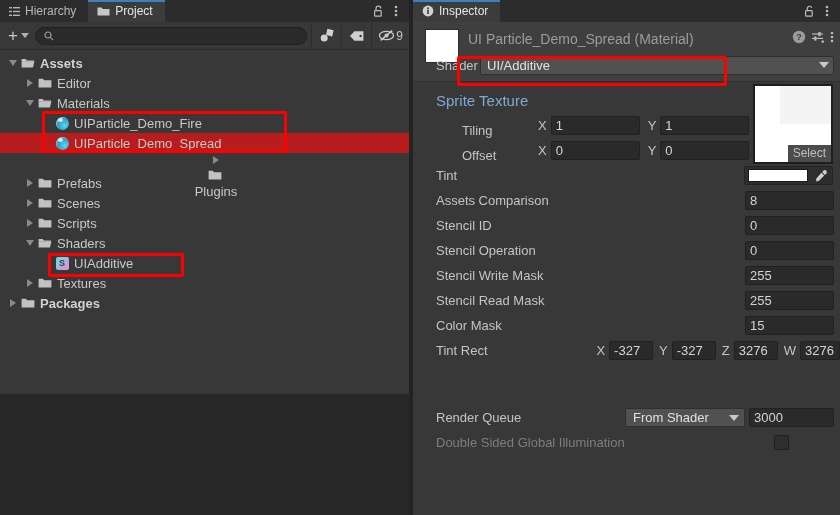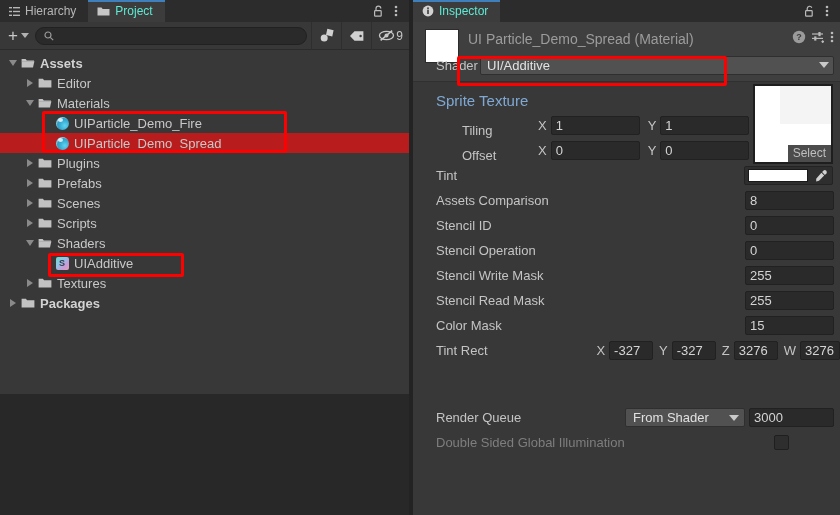--- a/index.html
+++ b/index.html
@@ -48,21 +48,21 @@
     gap: 5px;
     padding: 0 12px 0 9px;
     font-size: 12px;
     color: #B6B6B6;
     background: #2C2C2C;
     cursor: default;
     white-space: nowrap;
   }
   .tab.active {
     background: #3C3C3C;
-    color: #5eead4;
+    color: #e5e5e5;
   }
   .tab.active::before {
     content: "";
     position: absolute; left: 0; right: 0; top: 0;
     height: 2px;
     background: #3E7FBC;
   }
   .tab-ico { display: inline-flex; align-items: center; }
 
   .tabbar-right {
@@ -556,21 +556,21 @@
           </span>
           <span class="row-label">UIParticle_Demo_Fire</span>
         </div>
         <div class="row selected" style="padding-left: 40px;">
           <span class="twisty"></span>
           <span class="row-ico">
             <span class="mat-sphere"></span>
           </span>
           <span class="row-label">UIParticle_Demo_Spread</span>
         </div>
-        <div class="row" style="padding-left: 23px;">
+        <div class="row" style="padding-left: 23px; flex-direction: column;">
           <span class="twisty">
             <span class="tri-right"></span>
           </span>
           <span class="row-ico">
             <svg width="14" height="12" viewBox="0 0 14 12">
               <path d="M0.6 1.8 h4.3 l1.2 1.5 H13.4 V10.4 H0.6 Z" fill="#C2C2C2"></path>
             </svg>
           </span>
           <span class="row-label">Plugins</span>
         </div>

